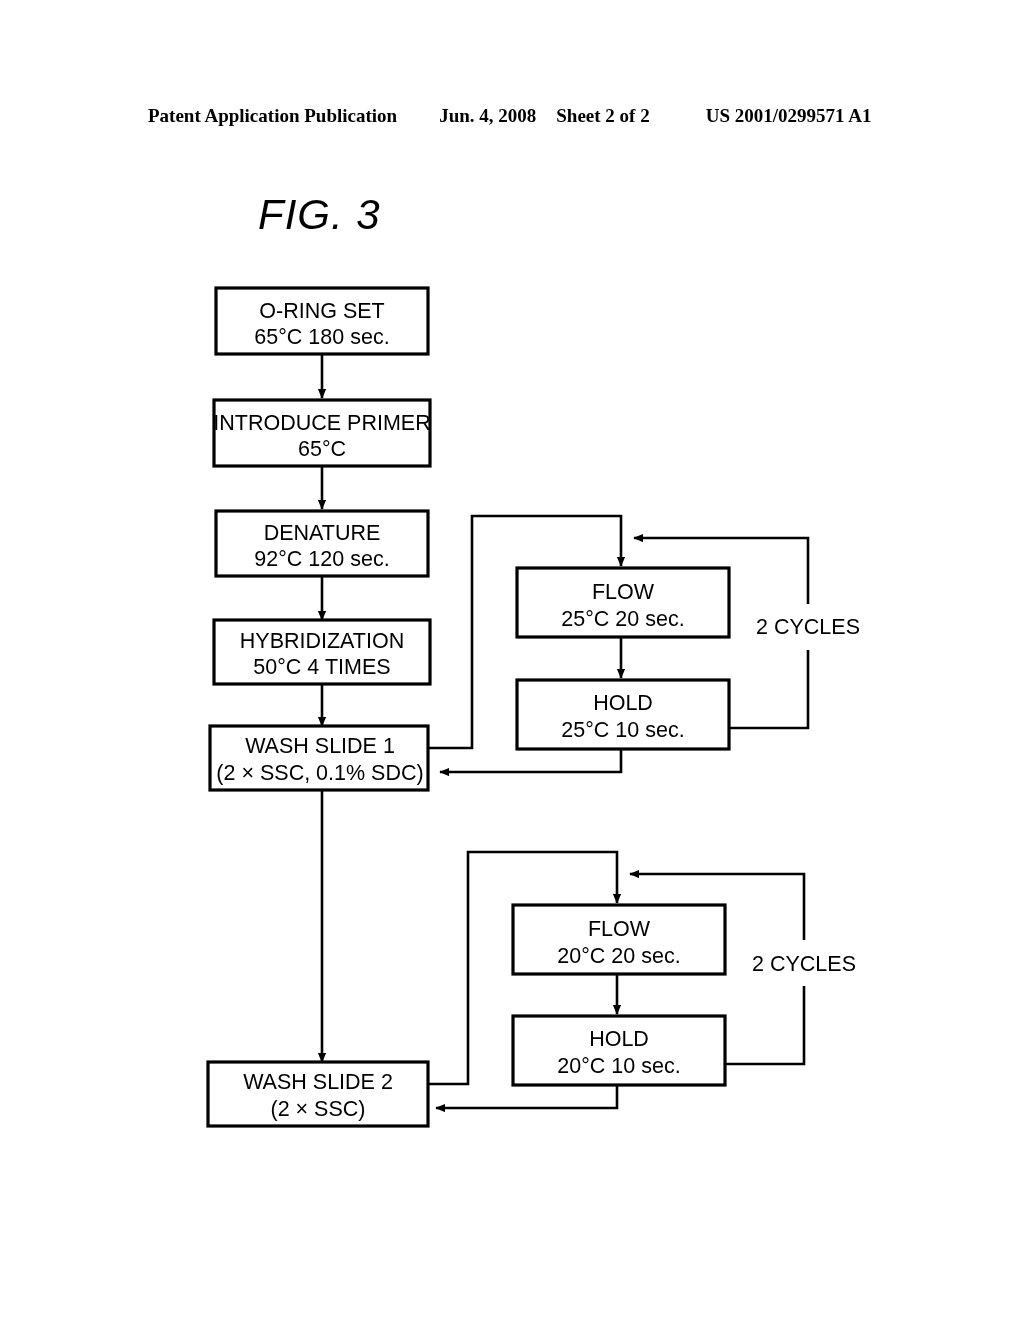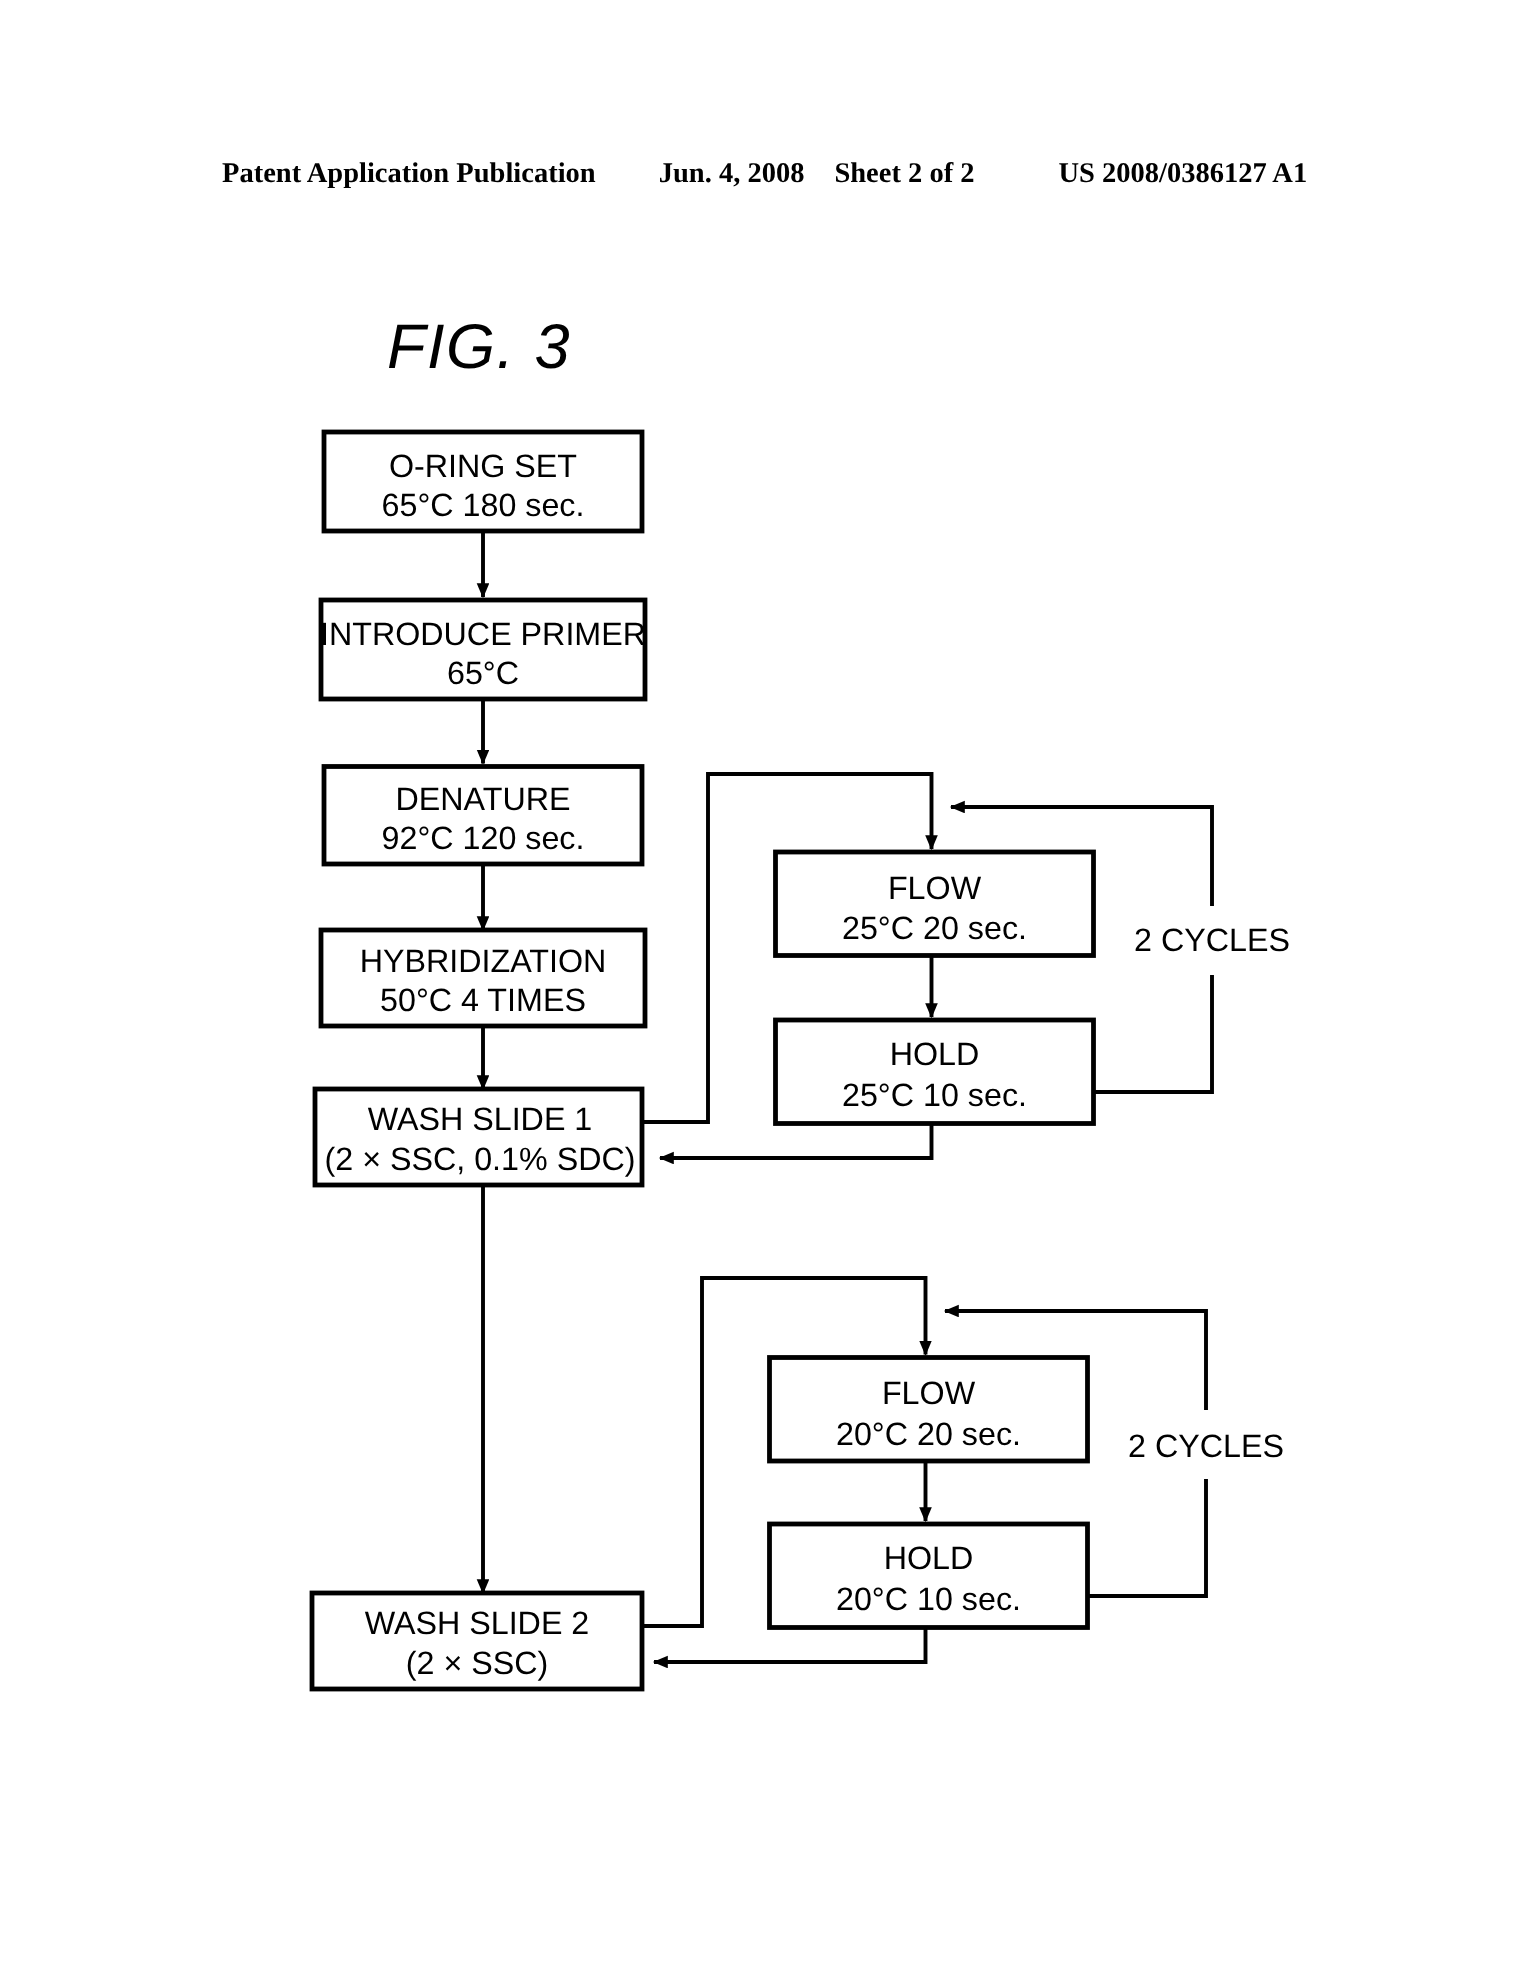--- a/index.html
+++ b/index.html
@@ -33,21 +33,21 @@
   }
   #pub-header .h-pub   { }
   #pub-header .h-date  { margin-left: 42px; }
   #pub-header .h-sheet { margin-left: 20px; }
   #pub-header .h-num   { margin-left: 56px; }
 
   
   #fig-label {
     position: absolute;
     left: 258px;
-    top: 207px;
+    top: 191px;
     font-family: "Liberation Sans", sans-serif;
     font-style: italic;
     font-weight: normal;
     font-size: 42px;
     letter-spacing: 1px;
     color: #000000;
     white-space: nowrap;
   }
 
   
@@ -83,21 +83,21 @@
 </style>
 </head>
 <body>
 
 <div id="page">
 
   <div id="pub-header">
     <span class="h-pub">Patent Application Publication</span>
     <span class="h-date">Jun. 4, 2008</span>
     <span class="h-sheet">Sheet 2 of 2</span>
-    <span class="h-num">US 2008/0386127 A1</span>
+    <span class="h-num">US 2001/0299571 A1</span>
   </div>
 
   <div id="fig-label">FIG.  3</div>
 
   <svg id="diagram" viewBox="0 0 1024 1320">
     <defs>
       <marker id="ah" markerWidth="11" markerHeight="11" refX="9.2" refY="4.2" orient="auto" markerUnits="userSpaceOnUse">
         <path d="M0,0 L10,4.2 L0,8.4 z" fill="#000000"></path>
       </marker>
     </defs>

